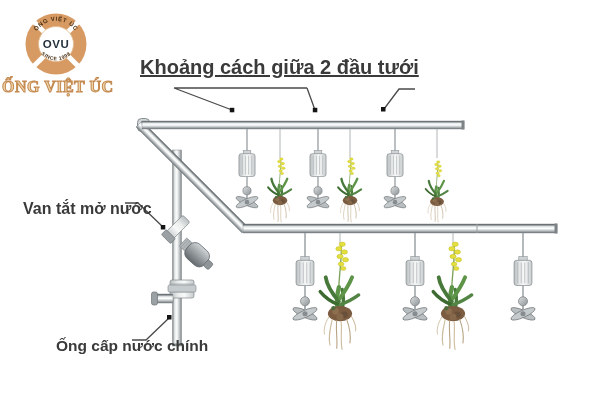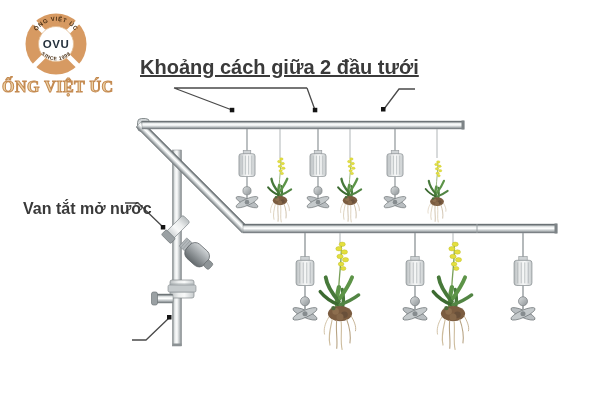--- a/index.html
+++ b/index.html
@@ -180,20 +180,21 @@
       <rect x="229.8" y="107.8" width="4.5" height="4.5"></rect>
       <rect x="312.8" y="107.8" width="4.5" height="4.5"></rect>
       <rect x="381" y="107" width="4.5" height="4.5"></rect>
       <rect x="160.8" y="225" width="4.5" height="4.5"></rect>
       <rect x="167" y="315" width="4.5" height="4.5"></rect>
     </g>
   </svg>
 
   <div class="lbl lbl-spacing">Khoảng cách giữa 2 đầu tưới</div>
   <div class="lbl lbl-valve">Van tắt mở nước</div>
+  <div class="lbl lbl-supply">Ống cấp nước chính</div>
 
   <div class="logo">
     <svg class="badge" width="64" height="64" viewBox="0 0 64 64">
       <defs>
         <path id="arcTop" d="M 10.5,40 A 23,23 0 1 1 53.5,40"></path>
         <path id="arcBot" d="M 12.5,35 A 21,21 0 0 0 51.5,35"></path>
       </defs>
       <circle cx="32" cy="32" r="30.5" fill="#d79a62"></circle>
       <g fill="#ffffff">
         <g transform="rotate(45 32 32)">

